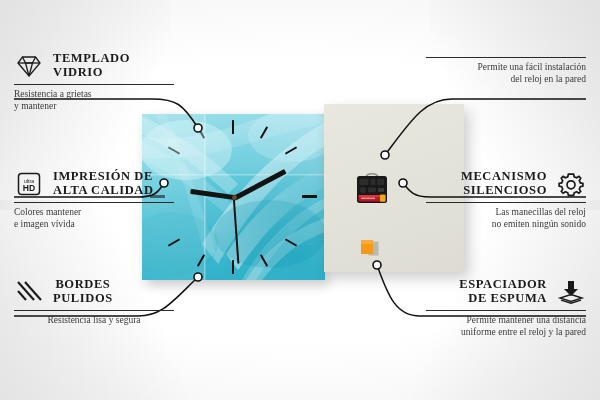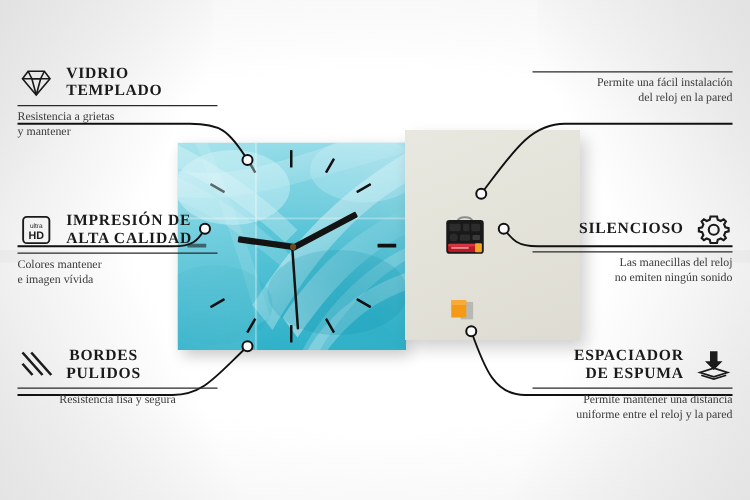--- a/index.html
+++ b/index.html
@@ -195,22 +195,22 @@
       <svg class="ico" viewBox="0 0 30 26">
         <g fill="none" stroke="#1a1a1a" stroke-width="1.3">
           <path d="M4,10 L15,23 L26,10 L21.5,4 L8.5,4 Z"></path>
           <path d="M4,10 L26,10"></path>
           <path d="M8.5,4 L11.5,10 L15,23"></path>
           <path d="M21.5,4 L18.5,10 L15,23"></path>
           <path d="M11.5,10 L18.5,10"></path>
         </g>
       </svg>
       <div>
+        <div class="title">TEMPLADO</div>
         <div class="title">VIDRIO</div>
-        <div class="title">TEMPLADO</div>
       </div>
     </div>
     <div class="rule" style="width:160px;"></div>
     <div class="desc">Resistencia a grietas
 y mantener</div>
   </div>
 
   <div class="feat left" style="left:14px;top:170px;width:160px;">
     <div class="row">
       <svg class="ico" viewBox="0 0 30 26">
@@ -254,20 +254,21 @@
 
   <div class="feat right" style="left:426px;top:170px;width:160px;">
     <div class="row">
       <svg class="ico" viewBox="0 0 30 26">
         <g fill="none" stroke="#1a1a1a" stroke-width="1.7">
           <path d="M15,3.2 L17.6,3.2 L18.2,5.8 L20.6,6.8 L22.9,5.4 L24.7,7.2 L23.3,9.5 L24.3,11.9 L26.9,12.5 L26.9,15.1 L24.3,15.7 L23.3,18.1 L24.7,20.4 L22.9,22.2 L20.6,20.8 L18.2,21.8 L17.6,24.4 L15,24.4 L12.4,24.4 L11.8,21.8 L9.4,20.8 L7.1,22.2 L5.3,20.4 L6.7,18.1 L5.7,15.7 L3.1,15.1 L3.1,12.5 L5.7,11.9 L6.7,9.5 L5.3,7.2 L7.1,5.4 L9.4,6.8 L11.8,5.8 L12.4,3.2 Z"></path>
           <circle cx="15" cy="13.8" r="4"></circle>
         </g>
       </svg>
       <div>
+        <div class="title">MECANISMO</div>
         <div class="title">SILENCIOSO</div>
       </div>
     </div>
     <div class="rule" style="width:160px;"></div>
     <div class="desc">Las manecillas del reloj
 no emiten ningún sonido</div>
   </div>
 
   <div class="feat right" style="left:426px;top:278px;width:160px;">
     <div class="row">

